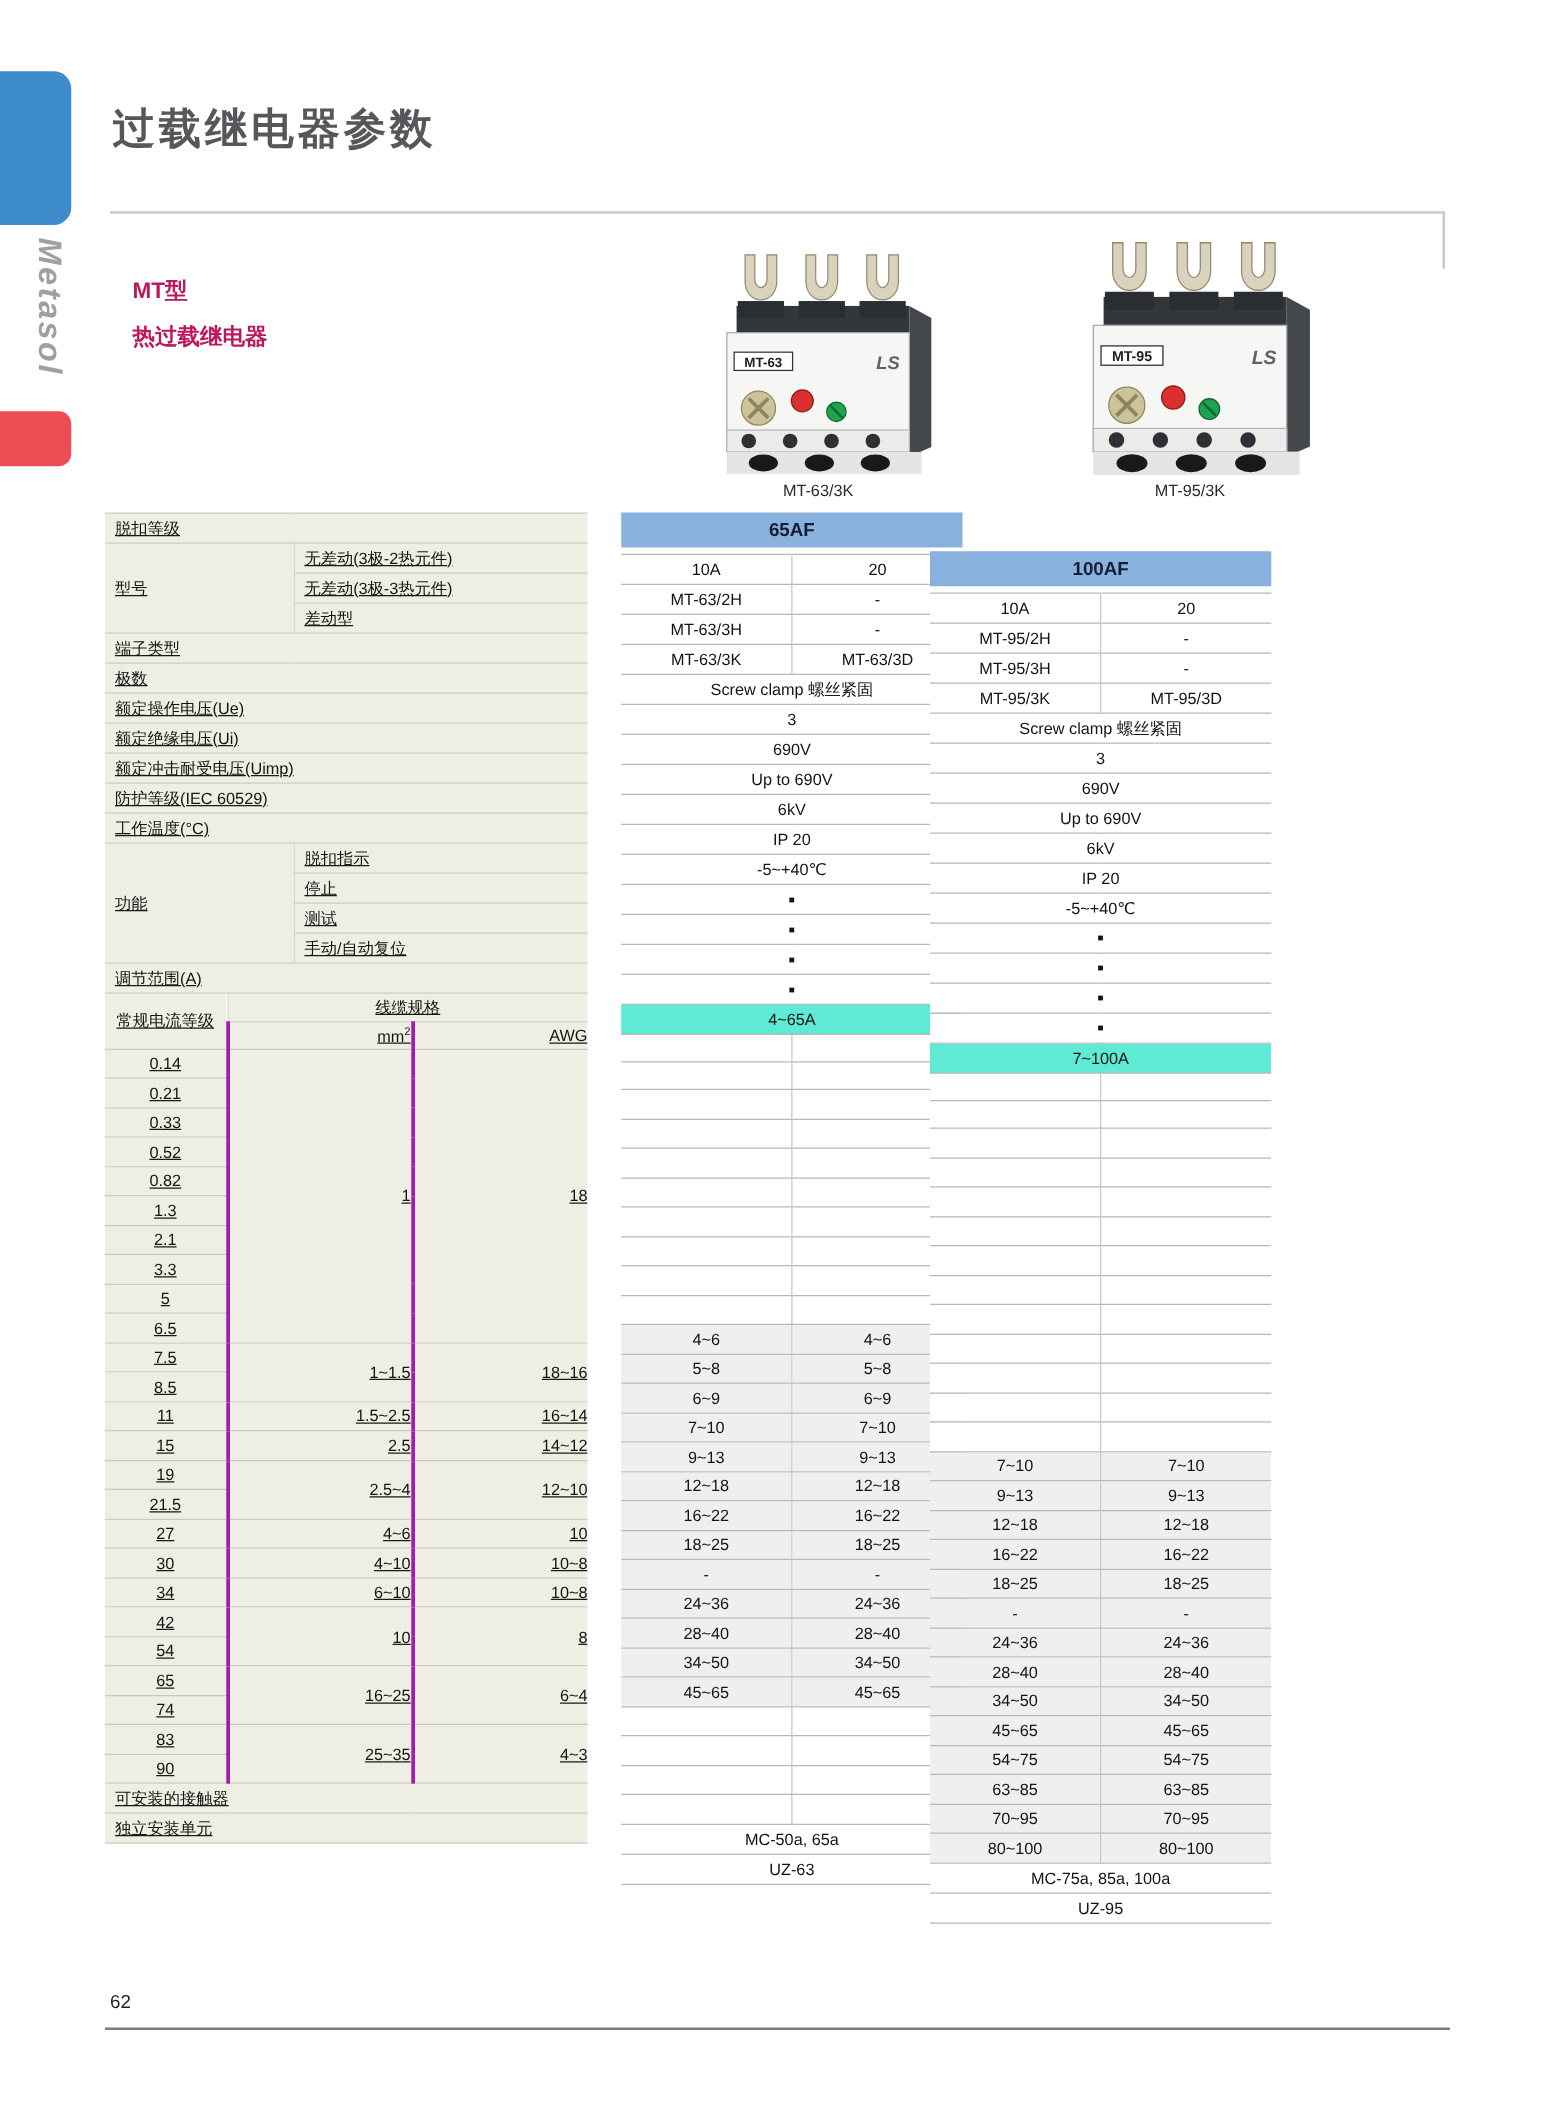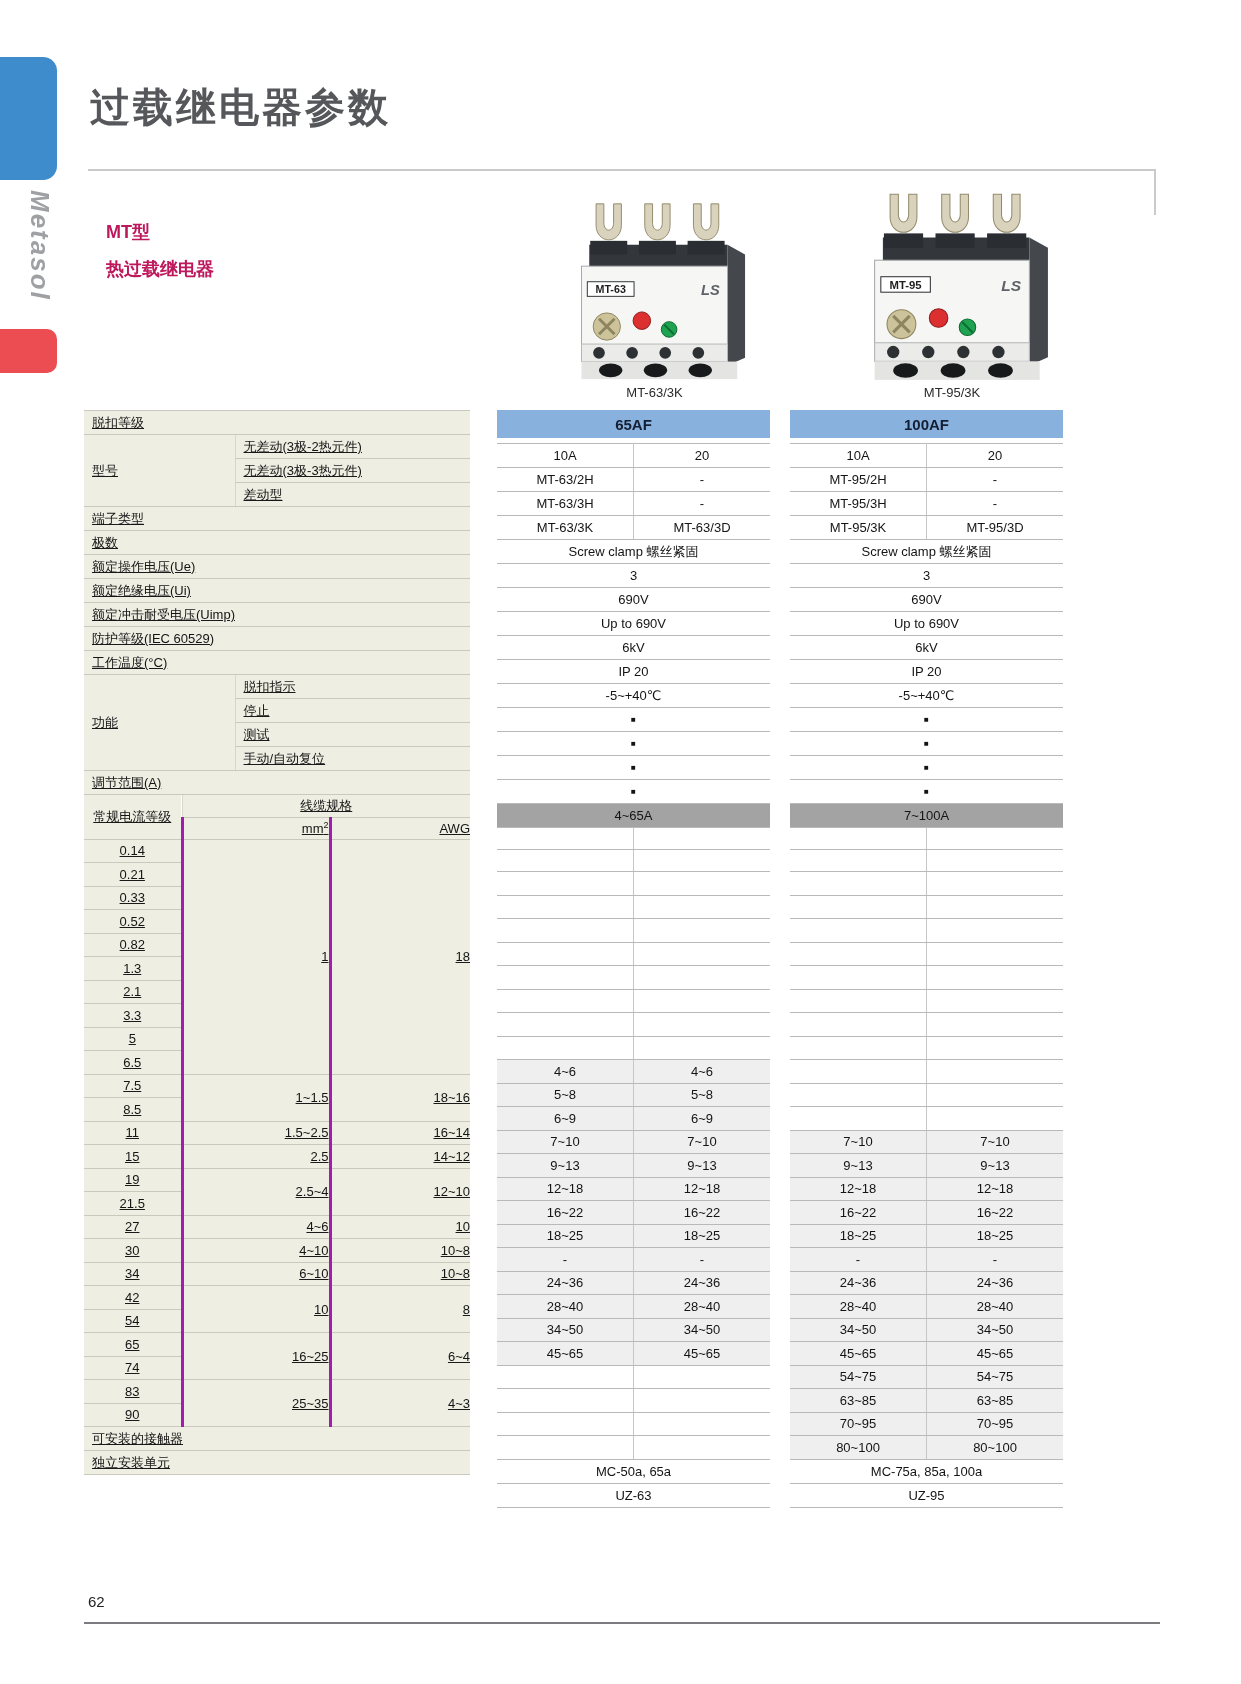--- a/index.html
+++ b/index.html
@@ -4,31 +4,31 @@
 <style>
   *{margin:0;padding:0;box-sizing:border-box;}
   html,body{background:#fff;}
   body{position:relative;width:1241px;height:1684px;font-family:"Liberation Sans","DejaVu Sans",sans-serif;color:#1a1a1a;overflow:hidden;}
   .abs{position:absolute;}
   
   .tab-blue{left:0;top:57px;width:57px;height:123px;background:#3E8CCB;border-radius:0 14px 14px 0;}
   .tab-red{left:0;top:329px;width:57px;height:44px;background:#EB4D52;border-radius:0 10px 10px 0;}
   .brand{left:24px;top:190px;writing-mode:vertical-rl;font-style:italic;font-weight:bold;font-size:26px;letter-spacing:2px;color:#9EA0A3;}
   
-  .page-title{left:90px;top:80px;font-size:40px;font-weight:bold;color:#55575A;letter-spacing:3px;}
+  .page-title{left:90px;top:80px;font-size:34px;font-weight:bold;color:#55575A;letter-spacing:3px;}
   .title-rule{left:88px;top:169px;width:1068px;height:2px;background:#C9CACB;}
   .title-rule-corner{left:1154px;top:169px;width:2px;height:46px;background:#C9CACB;}
   .sec-heading{left:106px;top:214px;font-size:18px;font-weight:bold;line-height:37px;color:#be185d;}
   
   .caption{font-size:13px;color:#2b2b2b;text-align:center;}
   
   .blk{position:absolute;top:410px;}
   .blk-left{left:84px;width:386px;}
   .blk-65{left:497px;width:273px;}
-  .blk-100{left:790px;width:273px;}
+  .blk-100{left:744px;width:273px;margin-top:31px;}
   .banner{height:28px;background:#89B1DE;display:flex;align-items:center;font-weight:bold;font-size:15px;color:#141E33;margin-bottom:5px;}
   .banner.padded{padding-left:10px;}
   .banner.centered{justify-content:center;}
   table{border-collapse:collapse;width:100%;table-layout:fixed;font-size:13px;}
   td{overflow:hidden;white-space:nowrap;}
   tr.h-spec{height:24px;} tr.h-pad{height:22px;} tr.h-cur{height:23.5px;} tr.h-foot{height:24px;}
   
   .blk-left table{border-top:1px solid #CAC9BD;text-decoration:underline;}
   .blk-left table.no-top{border-top:none;}
   .blk-left td{background:#EFEEE3;border-bottom:1px solid #CAC9BD;color:#141414;}
@@ -36,21 +36,21 @@
   .blk-left td.sub{text-align:left;padding-left:8px;border-left:1px solid #D8D7CB;}
   .blk-left td.center{text-align:center;padding-left:0;}
   .blk-left td.wire{text-align:right;border-left:3px solid #a21caf;}
   .blk-left td.cur-a{text-align:center;}
   sup{font-size:9px;}
   
   .rb table{border-top:1px solid #B9B9B9;}
   .rb td.v{background:#fff;border-bottom:1px solid #B9B9B9;text-align:center;color:#141414;}
   .rb td.div{border-right:1px solid #C6C6C6;}
   .rb td.filled{background:#EFEFEF;}
-  .rb td.hl{background:#a3a3a3;}
+  .rb td.hl{background:#5eead4;}
   .rb td.sq{font-size:8px;}
   
   .page-num{left:88px;top:1593px;font-size:15px;color:#222;}
   .footer-rule{left:84px;top:1622px;width:1076px;height:2px;background:#7A7C7F;}
 </style>
 </head>
 <body>
 
 <div class="abs tab-blue"></div>
 <div class="abs brand">Metasol</div>

